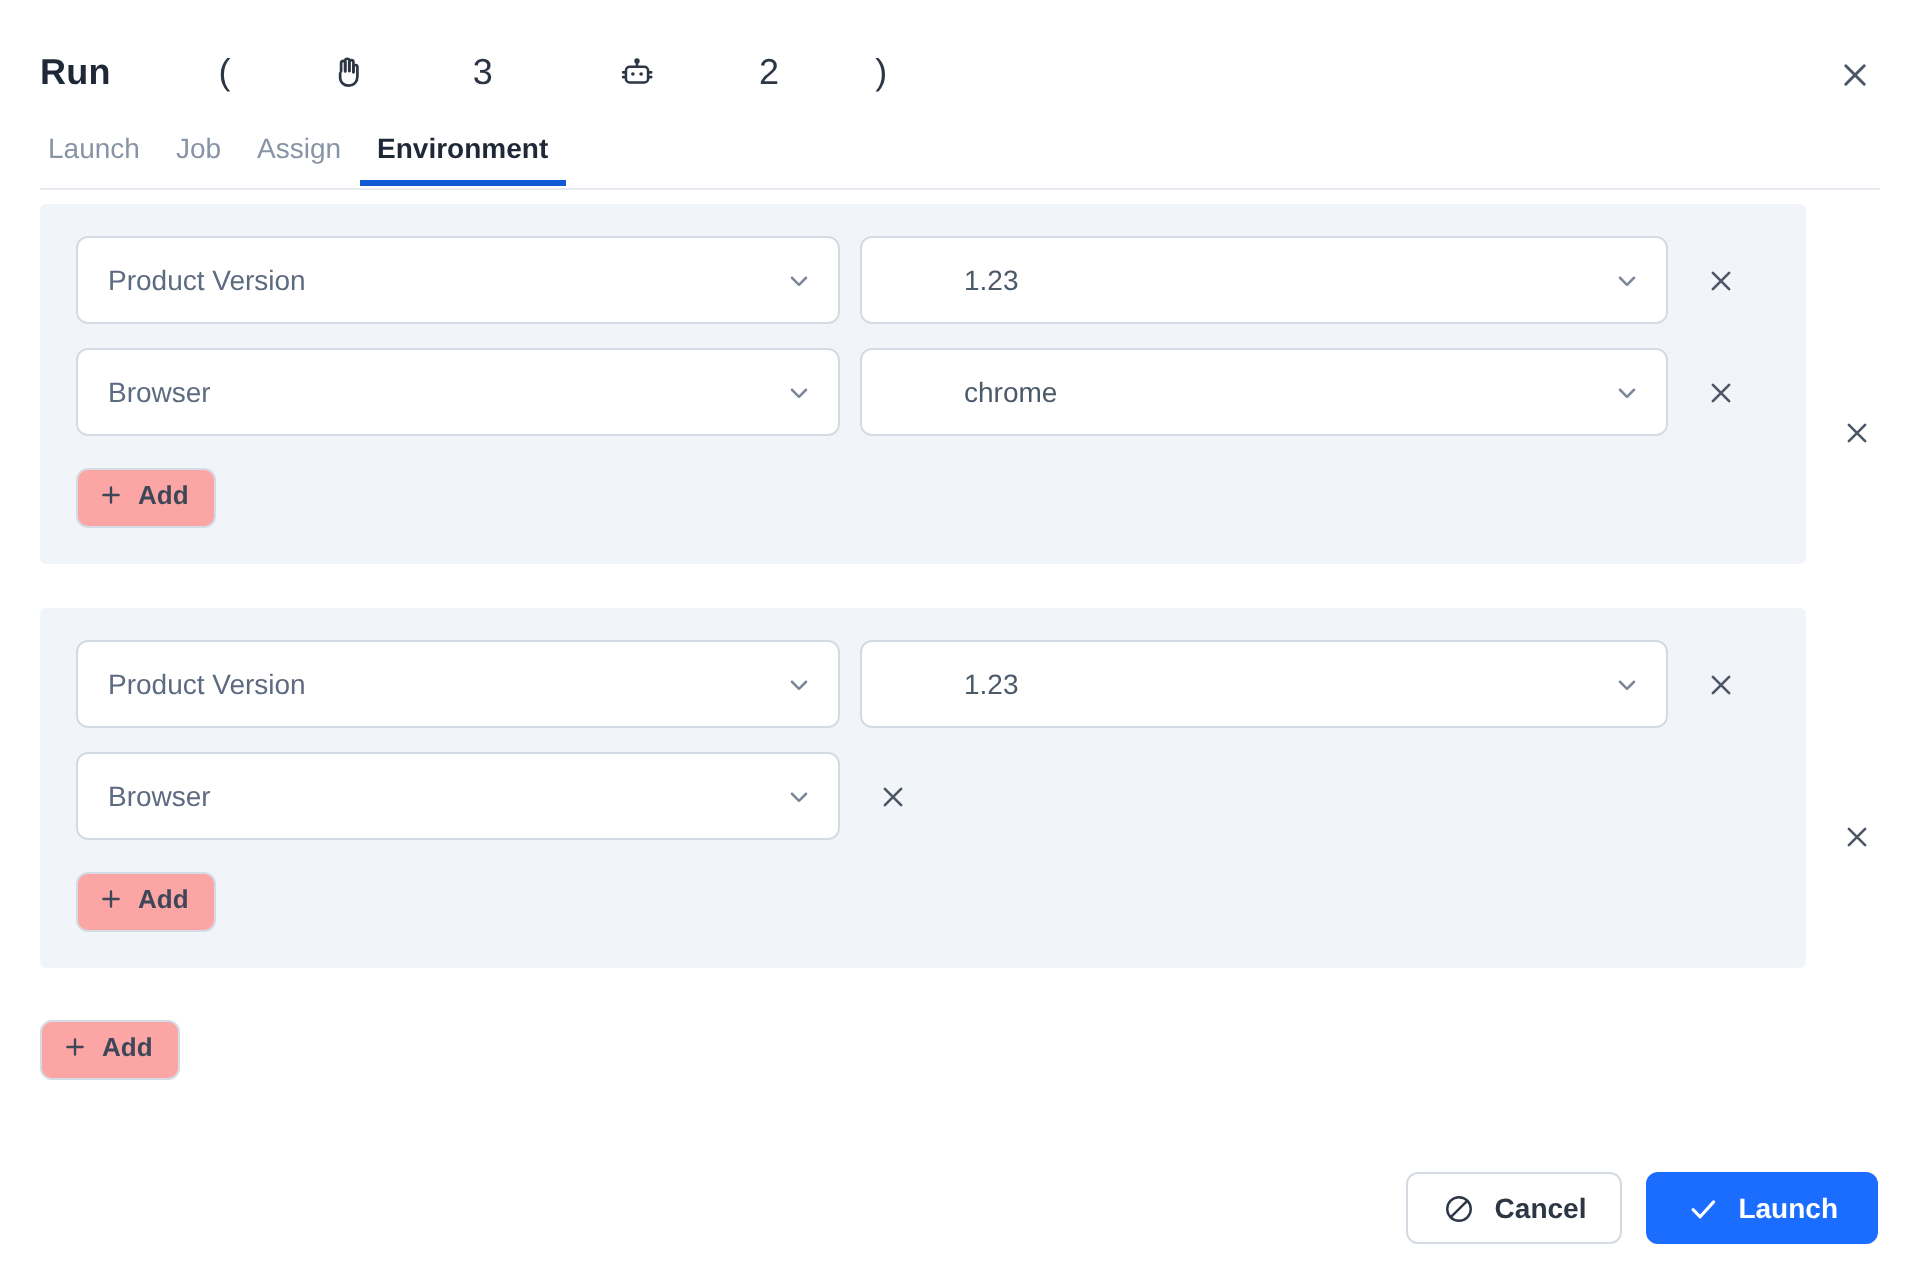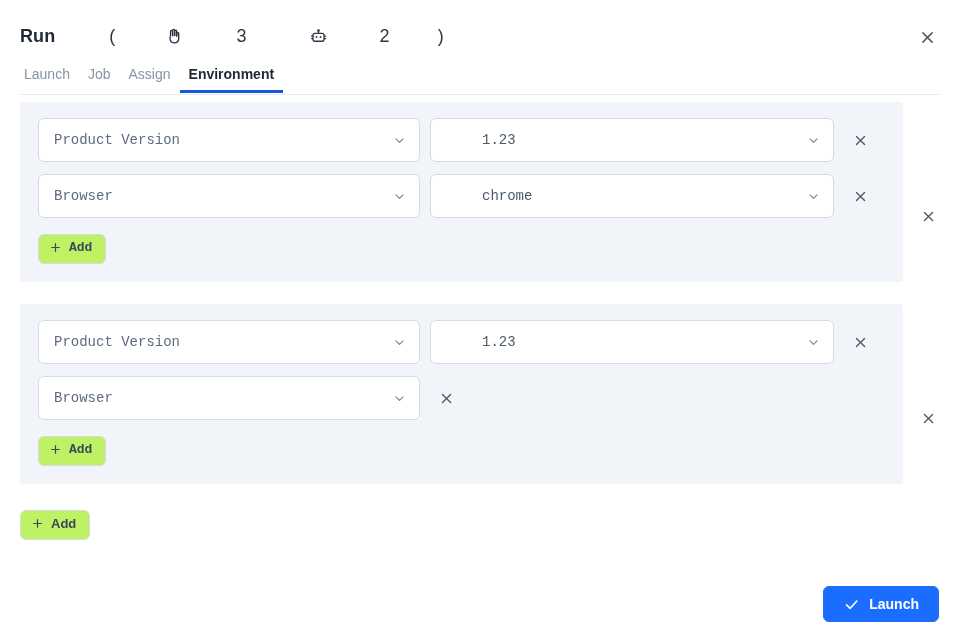--- a/index.html
+++ b/index.html
@@ -128,21 +128,20 @@
     margin: 0 0 0 0;
   }
 
   .group-card {
     position: relative;
     margin-left: 20px;
     width: 883px;
     background: #f1f4f8;
     border-radius: 3px;
     padding: 16px 0 18px 0;
-    font-family: Liberation Mono, monospace;
   }
 
   .row {
     display: flex;
     align-items: center;
     padding: 0 0 0 18px;
     margin-bottom: 12px;
     height: 44px;
   }
   .row:last-of-type { margin-bottom: 0; }
@@ -196,21 +195,21 @@
 
   .add-btn {
     display: inline-flex;
     align-items: center;
     justify-content: center;
     gap: 7px;
     height: 30px;
     padding: 0 13px 4px 10px;
     border: 1px solid #d5dbe3;
     border-radius: 6px;
-    background: #bef264;
+    background: #fca5a5;
     font-size: 13px;
     font-weight: 700;
     color: #3d4characters;
     color: #3d4758;
     cursor: pointer;
     white-space: nowrap;
   }
   .add-btn .plus {
     display: inline-flex;
     align-items: center;
@@ -462,20 +461,29 @@
           <svg width="13" height="13" viewBox="0 0 24 24" fill="none" stroke="#3d4758" stroke-width="2.2" stroke-linecap="round">
               <path d="M12 5v14M5 12h14"></path>
             </svg>
         </span>
         <span>Add</span>
       </div>
     </div>
   </div>
 
   <div class="footer">
+    <div class="btn btn-cancel">
+      <span>
+        <svg width="17" height="17" viewBox="0 0 24 24" fill="none" stroke="#2c3645" stroke-width="1.7" stroke-linecap="round">
+          <circle cx="12" cy="12" r="8.3"></circle>
+          <path d="M6.2 17.8 17.8 6.2"></path>
+        </svg>
+      </span>
+      <span>Cancel</span>
+    </div>
     <div class="btn btn-submit">
       <span>
         <svg width="17" height="17" viewBox="0 0 24 24" fill="none" stroke="#ffffff" stroke-width="2.2" stroke-linecap="round" stroke-linejoin="round">
           <path d="M5 12.5 10 17.5 19.5 7"></path>
         </svg>
       </span>
       <span>Launch</span>
     </div>
   </div>
 

